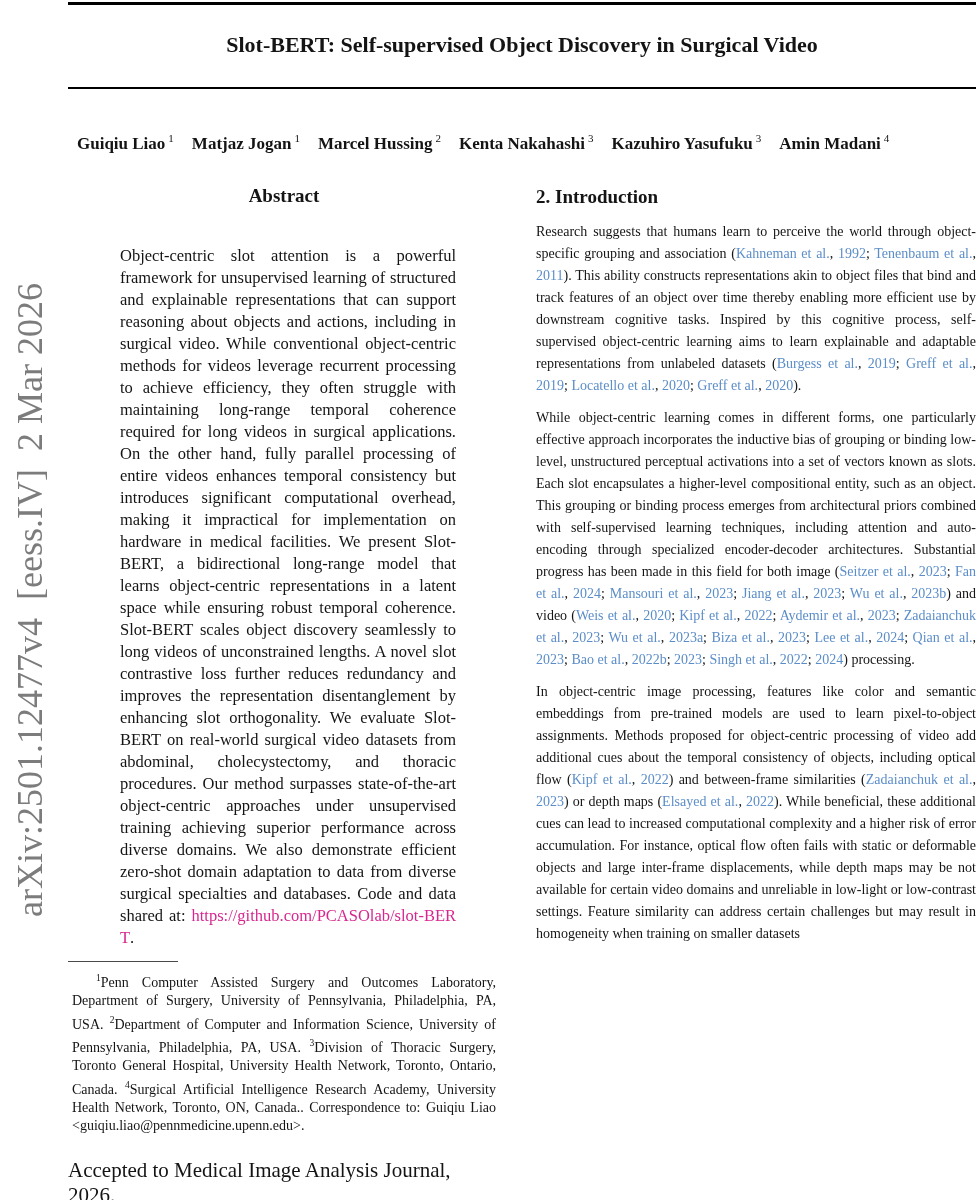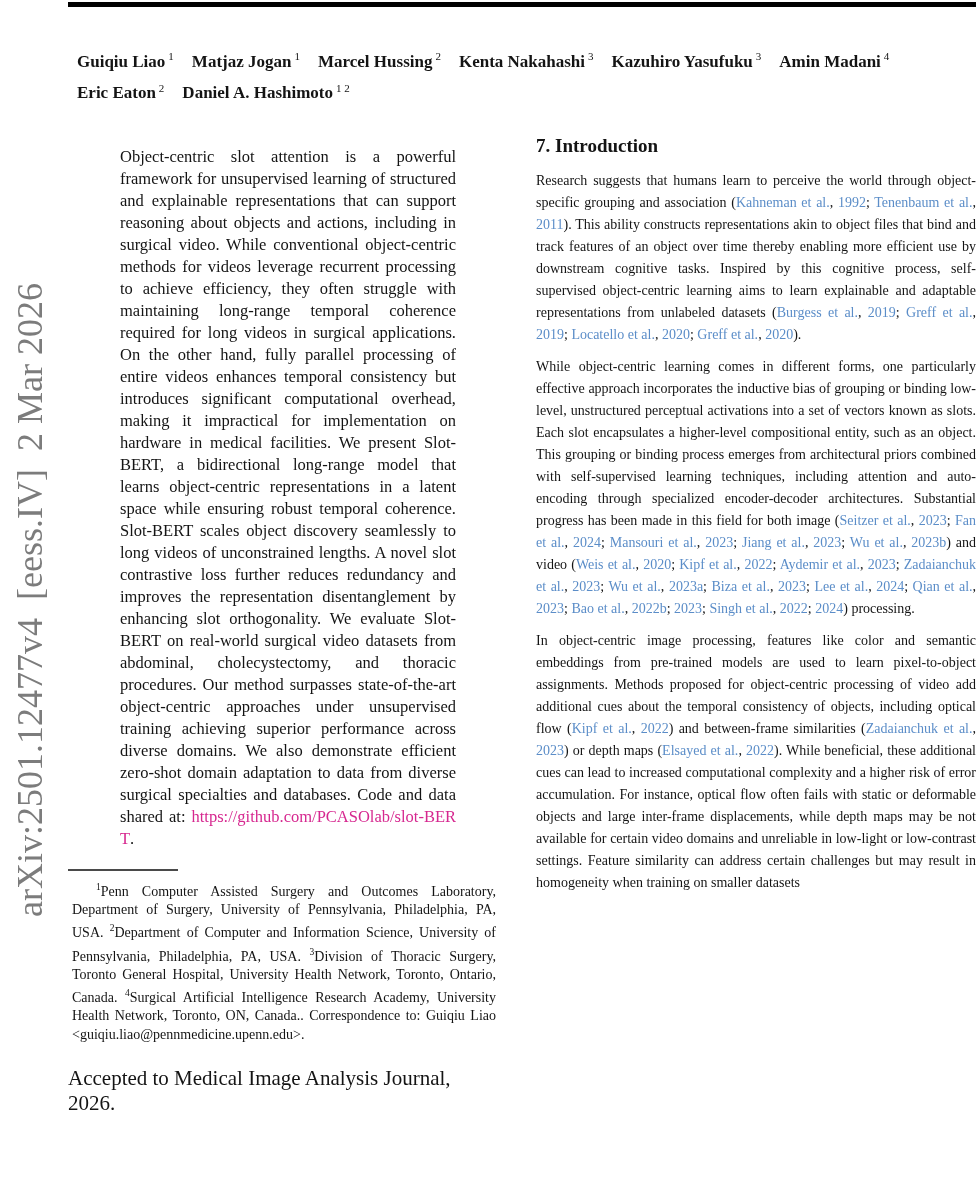--- a/index.html
+++ b/index.html
@@ -102,39 +102,40 @@
   }
 </style>
 </head>
 <body>
 
 <div class="page">
   <div class="watermark">arXiv:2501.12477v4  [eess.IV]  2 Mar 2026</div>
 
   <div class="content">
     <div class="rule-top"></div>
+    <h1 class="title">Slot-BERT: Self-supervised Object Discovery in Surgical Video</h1>
     <div class="rule-mid"></div>
 
     <div class="authors">
       <div><span class="author"><span>Guiqiu Liao</span><sup>1</sup></span><span class="author"><span>Matjaz Jogan</span><sup>1</sup></span><span class="author"><span>Marcel Hussing</span><sup>2</sup></span><span class="author"><span>Kenta Nakahashi</span><sup>3</sup></span><span class="author"><span>Kazuhiro Yasufuku</span><sup>3</sup></span><span class="author"><span>Amin Madani</span><sup>4</sup></span></div>
-      <div><span class="author"><span>Eric Eaton</span><sup>2</sup></span><span class="author"><span>Daniel A. Hashimoto</span><sup>1 2</sup></span></div>
     </div>
 
     <div class="columns">
       <div class="col-left">
+        <h2 class="abstract-heading">Abstract</h2>
         <p class="abstract-body"><span>Object-centric slot attention is a powerful framework for unsupervised learning of structured and explainable representations that can support reasoning about objects and actions, including in surgical video. While conventional object-centric methods for videos leverage recurrent processing to achieve efficiency, they often struggle with maintaining long-range temporal coherence required for long videos in surgical applications. On the other hand, fully parallel processing of entire videos enhances temporal consistency but introduces significant computational overhead, making it impractical for implementation on hardware in medical facilities. We present Slot-BERT, a bidirectional long-range model that learns object-centric representations in a latent space while ensuring robust temporal coherence. Slot-BERT scales object discovery seamlessly to long videos of unconstrained lengths. A novel slot contrastive loss further reduces redundancy and improves the representation disentanglement by enhancing slot orthogonality. We evaluate Slot-BERT on real-world surgical video datasets from abdominal, cholecystectomy, and thoracic procedures. Our method surpasses state-of-the-art object-centric approaches under unsupervised training achieving superior performance across diverse domains. We also demonstrate efficient zero-shot domain adaptation to data from diverse surgical specialties and databases. Code and data shared at: </span><span class="url">https://github.com/PCASOlab/slot-BERT</span><span>.</span></p>
 
         <div class="footnote-block">
           <div class="footnote-rule"></div>
           <p class="footnotes"><span class="sup">1</span><span>Penn Computer Assisted Surgery and Outcomes Laboratory, Department of Surgery, University of Pennsylvania, Philadelphia, PA, USA. </span><span class="sup">2</span><span>Department of Computer and Information Science, University of Pennsylvania, Philadelphia, PA, USA. </span><span class="sup">3</span><span>Division of Thoracic Surgery, Toronto General Hospital, University Health Network, Toronto, Ontario, Canada. </span><span class="sup">4</span><span>Surgical Artificial Intelligence Research Academy, University Health Network, Toronto, ON, Canada.. Correspondence to: Guiqiu Liao &lt;guiqiu.liao@pennmedicine.upenn.edu&gt;.</span></p>
           <div class="accepted">Accepted to Medical Image Analysis Journal, 2026.</div>
         </div>
       </div>
 
       <div class="col-right">
-        <h2 class="section-heading">7. Introduction</h2>
+        <h2 class="section-heading">2. Introduction</h2>
         <p class="body-par"><span>Research suggests that humans learn to perceive the world through object-specific grouping and association (</span><span class="cite">Kahneman et al.</span><span>, </span><span class="cite">1992</span><span>; </span><span class="cite">Tenenbaum et al.</span><span>, </span><span class="cite">2011</span><span>). This ability constructs representations akin to object files that bind and track features of an object over time thereby enabling more efficient use by downstream cognitive tasks. Inspired by this cognitive process, self-supervised object-centric learning aims to learn explainable and adaptable representations from unlabeled datasets (</span><span class="cite">Burgess et al.</span><span>, </span><span class="cite">2019</span><span>; </span><span class="cite">Greff et al.</span><span>, </span><span class="cite">2019</span><span>; </span><span class="cite">Locatello et al.</span><span>, </span><span class="cite">2020</span><span>; </span><span class="cite">Greff et al.</span><span>, </span><span class="cite">2020</span><span>).</span></p>
         <p class="body-par"><span>While object-centric learning comes in different forms, one particularly effective approach incorporates the inductive bias of grouping or binding low-level, unstructured perceptual activations into a set of vectors known as slots. Each slot encapsulates a higher-level compositional entity, such as an object. This grouping or binding process emerges from architectural priors combined with self-supervised learning techniques, including attention and auto-encoding through specialized encoder-decoder architectures. Substantial progress has been made in this field for both image (</span><span class="cite">Seitzer et al.</span><span>, </span><span class="cite">2023</span><span>; </span><span class="cite">Fan et al.</span><span>, </span><span class="cite">2024</span><span>; </span><span class="cite">Mansouri et al.</span><span>, </span><span class="cite">2023</span><span>; </span><span class="cite">Jiang et al.</span><span>, </span><span class="cite">2023</span><span>; </span><span class="cite">Wu et al.</span><span>, </span><span class="cite">2023b</span><span>) and video (</span><span class="cite">Weis et al.</span><span>, </span><span class="cite">2020</span><span>; </span><span class="cite">Kipf et al.</span><span>, </span><span class="cite">2022</span><span>; </span><span class="cite">Aydemir et al.</span><span>, </span><span class="cite">2023</span><span>; </span><span class="cite">Zadaianchuk et al.</span><span>, </span><span class="cite">2023</span><span>; </span><span class="cite">Wu et al.</span><span>, </span><span class="cite">2023a</span><span>; </span><span class="cite">Biza et al.</span><span>, </span><span class="cite">2023</span><span>; </span><span class="cite">Lee et al.</span><span>, </span><span class="cite">2024</span><span>; </span><span class="cite">Qian et al.</span><span>, </span><span class="cite">2023</span><span>; </span><span class="cite">Bao et al.</span><span>, </span><span class="cite">2022b</span><span>; </span><span class="cite">2023</span><span>; </span><span class="cite">Singh et al.</span><span>, </span><span class="cite">2022</span><span>; </span><span class="cite">2024</span><span>) processing.</span></p>
         <p class="body-par"><span>In object-centric image processing, features like color and semantic embeddings from pre-trained models are used to learn pixel-to-object assignments. Methods proposed for object-centric processing of video add additional cues about the temporal consistency of objects, including optical flow (</span><span class="cite">Kipf et al.</span><span>, </span><span class="cite">2022</span><span>) and between-frame similarities (</span><span class="cite">Zadaianchuk et al.</span><span>, </span><span class="cite">2023</span><span>) or depth maps (</span><span class="cite">Elsayed et al.</span><span>, </span><span class="cite">2022</span><span>). While beneficial, these additional cues can lead to increased computational complexity and a higher risk of error accumulation. For instance, optical flow often fails with static or deformable objects and large inter-frame displacements, while depth maps may be not available for certain video domains and unreliable in low-light or low-contrast settings. Feature similarity can address certain challenges but may result in homogeneity when training on smaller datasets</span></p>
       </div>
     </div>
   </div>
 </div>
 
 </body></html>

